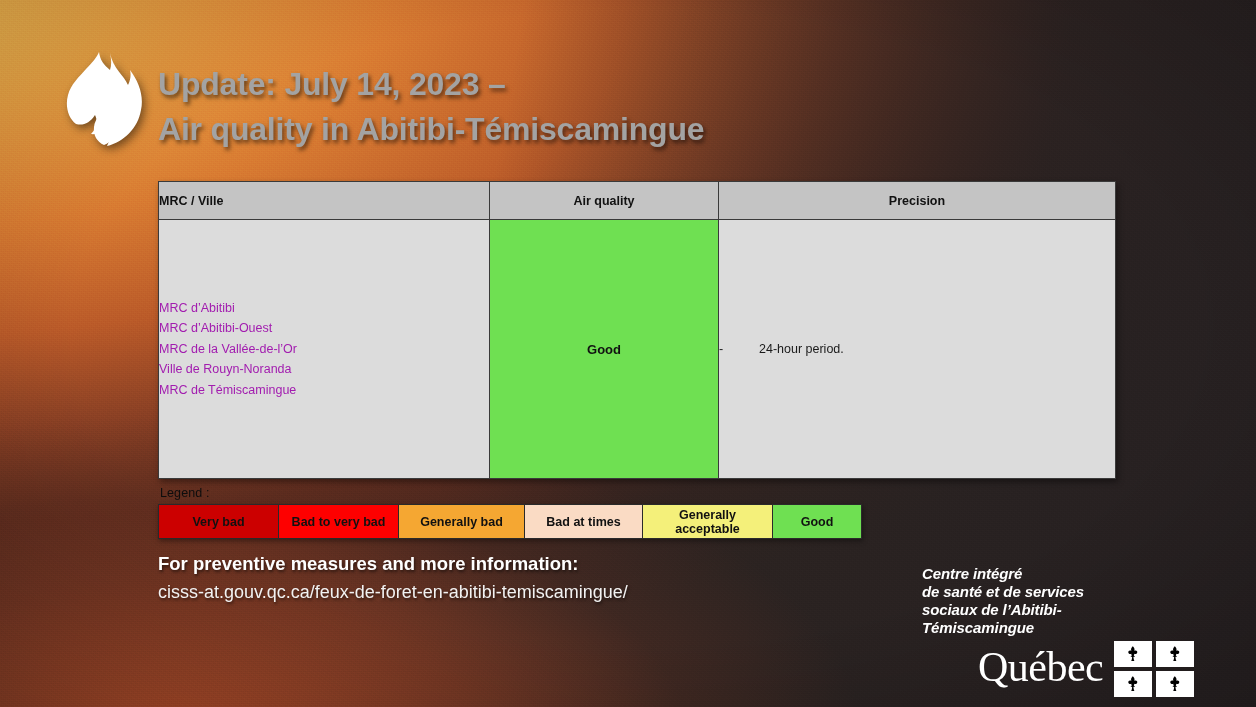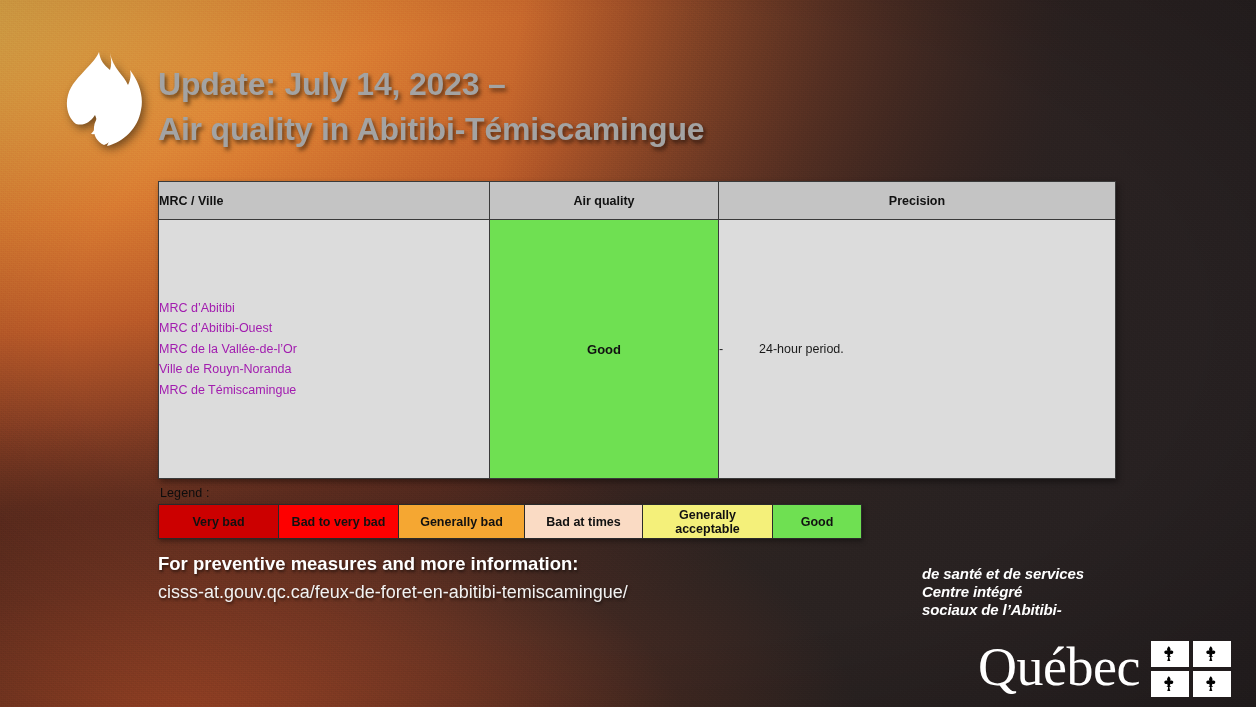--- a/index.html
+++ b/index.html
@@ -211,21 +211,21 @@
   .quebec-logo {
     position: absolute;
     left: 978px;
     top: 637px;
     display: flex;
     align-items: center;
   }
   .quebec-word {
     color: #ffffff;
     font-family: "Liberation Serif", "DejaVu Serif", serif;
-    font-size: 54px;
+    font-size: 42px;
     line-height: 54px;
     letter-spacing: -0.5px;
   }
   .flag-grid {
     display: grid;
     grid-template-columns: 38px 38px;
     grid-template-rows: 26px 26px;
     gap: 4px;
     margin-left: 11px;
     margin-top: 4px;
@@ -293,23 +293,24 @@
     <div class="legend-cell" style="width:126px;background:#f5a732;">Generally bad</div>
     <div class="legend-cell" style="width:118px;background:#fadbc4;">Bad at times</div>
     <div class="legend-cell" style="width:130px;background:#f4f07a;">Generally acceptable</div>
     <div class="legend-cell" style="width:88px;background:#6fe052;">Good</div>
   </div>
 
   <div class="footer-heading">For preventive measures and more information:</div>
   <div class="footer-url">cisss-at.gouv.qc.ca/feux-de-foret-en-abitibi-temiscamingue/</div>
 
   <div class="cisss-block">
+    <div class="cisss-line">Centre intégré</div>
     <div class="cisss-line">de santé et de services</div>
-    <div class="cisss-line">Centre intégré</div>
     <div class="cisss-line">sociaux de l’Abitibi-</div>
+    <div class="cisss-line">Témiscamingue</div>
   </div>
 
   <div class="quebec-logo">
     <div class="quebec-word">Québec</div>
     <div class="flag-grid">
       <div class="flag-cell">
         <svg viewBox="0 0 24 24" width="17" height="17" aria-hidden="true">
             <path fill="#000" d="M12 1.4c1.5 1.7 1.9 3.6 1 5.4 1.6-1 3.2-.7 4 .7.8 1.5.2 3.2-1.4 3.8-.9.3-1.9.1-2.6-.5.2 1.5-.1 2.7-.9 3.6h1.7v1.3h-1.9c.2 2.3.6 4 1.3 5.5h-4.4c.7-1.5 1.1-3.2 1.3-5.5H8.2v-1.3h1.7c-.8-.9-1.1-2.1-.9-3.6-.7.6-1.7.8-2.6.5-1.6-.6-2.2-2.3-1.4-3.8.8-1.4 2.4-1.7 4-.7-.9-1.8-.5-3.7 1-5.4l1-1.1 1 1.1z"></path>
           </svg>
       </div>

